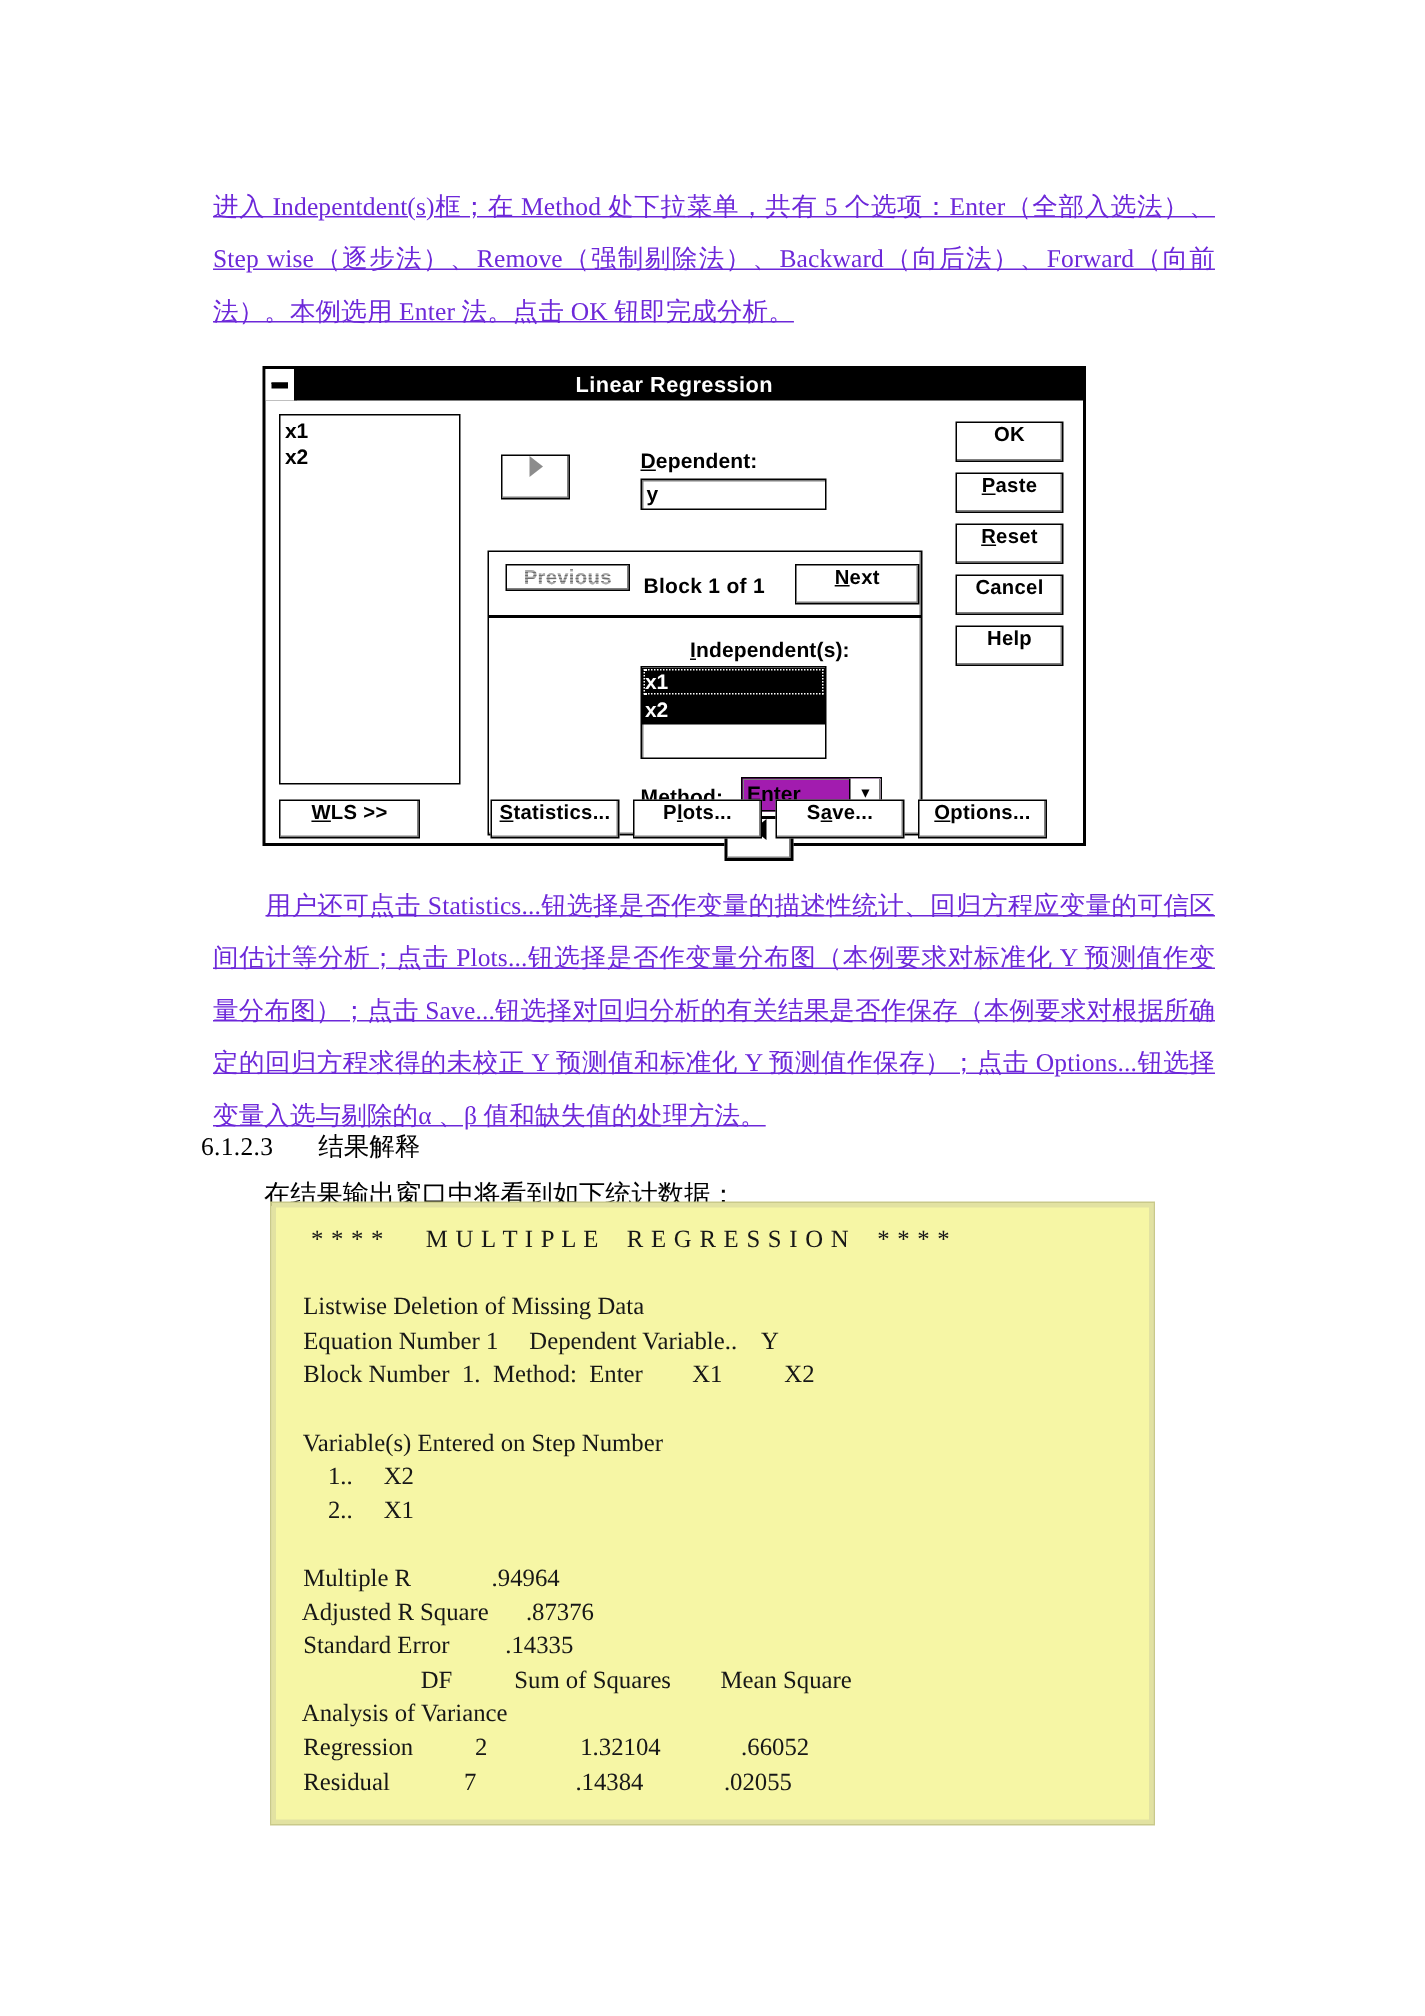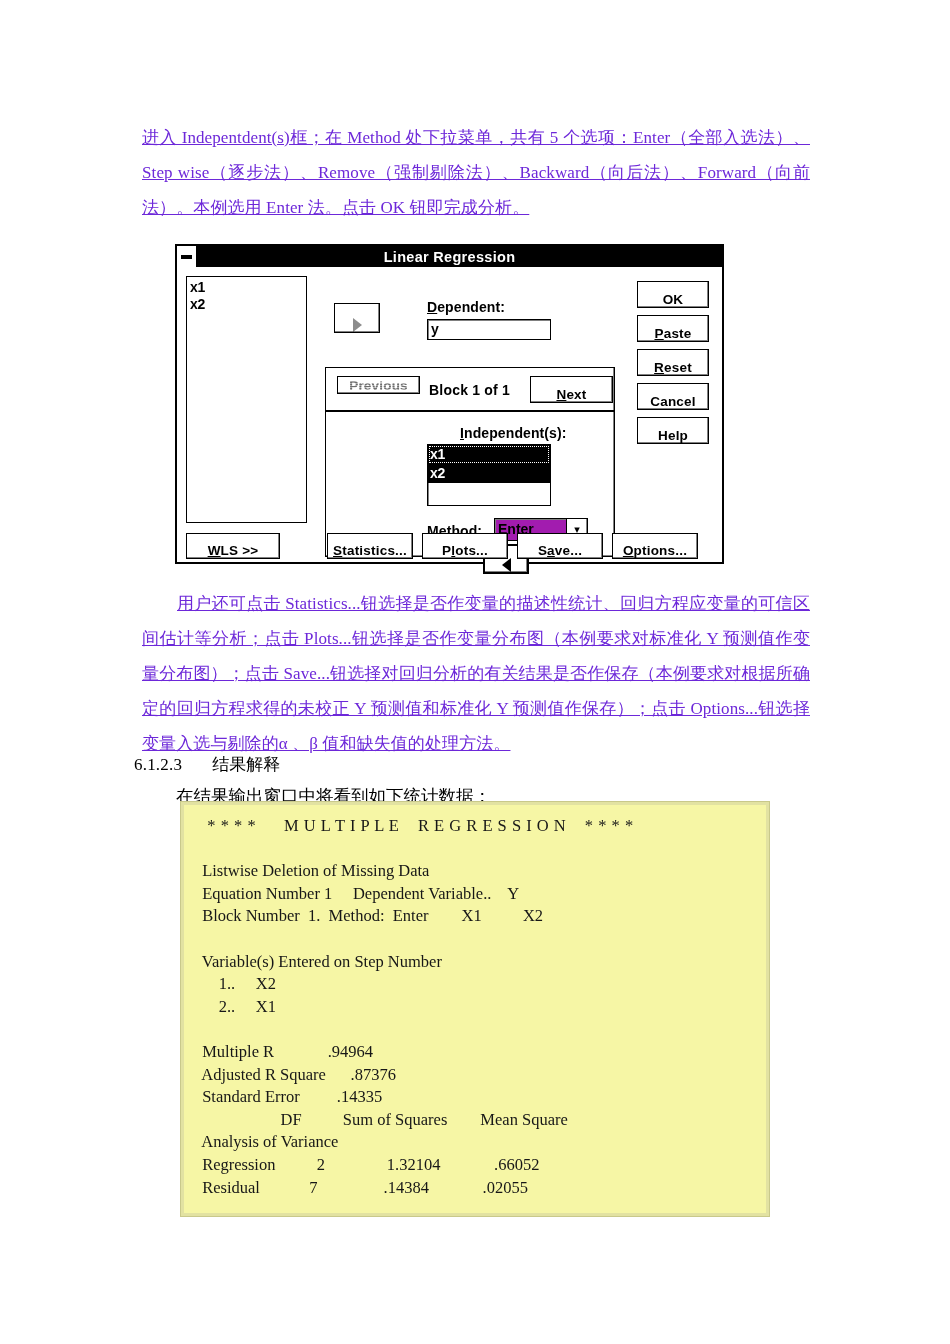--- a/index.html
+++ b/index.html
@@ -107,21 +107,21 @@
   .srclist .li { font-weight: bold; letter-spacing: -0.2px; }
 
   
   .btn {
     position: absolute;
     background: #ffffff;
     border: 1px solid #000;
     box-shadow: inset -1px -1px 0 #808080, inset 1px 1px 0 #ffffff;
     box-sizing: border-box;
     display: flex;
-    align-items: flex-end;
+    align-items: flex-start;
     justify-content: center;
     font-size: 13.5px;
     font-weight: bold;
     color: #000;
     letter-spacing: 0.2px;
     cursor: default;
   }
   .btn u { text-decoration: underline; }
   .btn.disabled { color: #9a9a9a; }
   .btn.disabled span {

